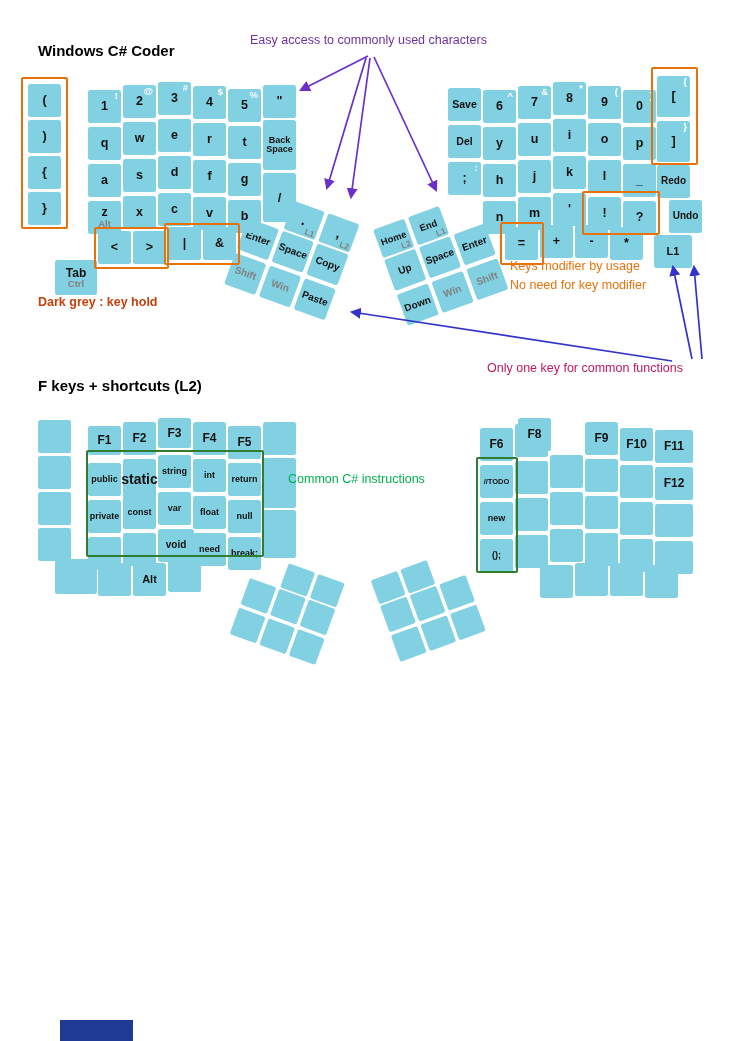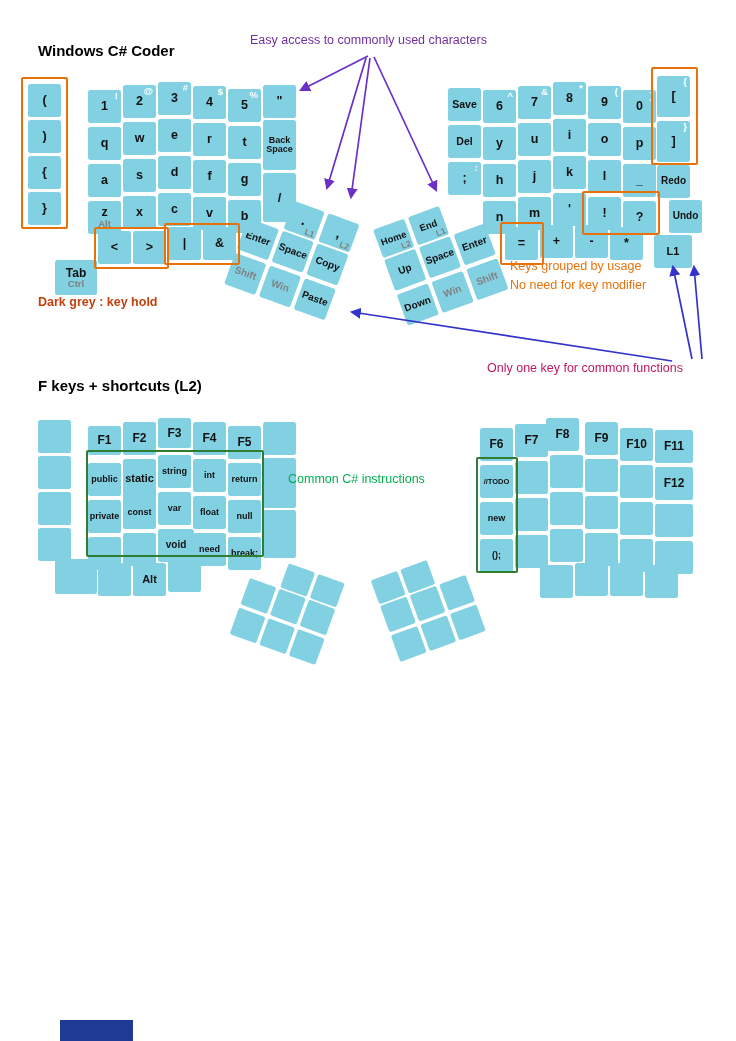--- a/index.html
+++ b/index.html
@@ -347,21 +347,21 @@
     </div>
     <div class="key" style="left: 228px; top: 426px; width: 33px; height: 33px; font-size: 12px; justify-content: center;">
       <span class="lab">F5</span>
     </div>
     <div class="key" style="left: 263px; top: 422px; width: 33px; height: 33px; font-size: 12.5px;"></div>
     <div class="key" style="left: 263px; top: 458px; width: 33px; height: 50px; font-size: 12.5px;"></div>
     <div class="key" style="left: 263px; top: 510px; width: 33px; height: 48px; font-size: 12.5px;"></div>
     <div class="key" style="left: 88px; top: 463px; width: 33px; height: 33px; font-size: 9px;">
       <span class="lab">public</span>
     </div>
-    <div class="key" style="left: 123px; top: 459px; width: 33px; height: 40px; font-size: 11px;">
+    <div class="key" style="left: 123px; top: 459px; width: 33px; height: 40px; font-size: 14px;">
       <span class="lab">static</span>
     </div>
     <div class="key" style="left: 158px; top: 455px; width: 33px; height: 33px; font-size: 9px;">
       <span class="lab">string</span>
     </div>
     <div class="key" style="left: 193px; top: 459px; width: 33px; height: 33px; font-size: 9px;">
       <span class="lab">int</span>
     </div>
     <div class="key" style="left: 228px; top: 463px; width: 33px; height: 33px; font-size: 9px;">
       <span class="lab">return</span>
@@ -397,21 +397,21 @@
     <div class="key" style="left: 133px; top: 563px; width: 33px; height: 33px; font-size: 11px;">
       <span class="lab">Alt</span>
     </div>
     <div class="key" style="left: 168px; top: 559px; width: 33px; height: 33px; font-size: 12.5px;"></div>
     <div class="key" style="left: 480px; top: 428px; width: 33px; height: 33px; font-size: 12px;">
       <span class="lab">F6</span>
     </div>
     <div class="key" style="left: 515px; top: 424px; width: 33px; height: 33px; font-size: 12px;">
       <span class="lab">F7</span>
     </div>
-    <div class="key" style="left: 546px; top: 418px; width: 33px; height: 33px; font-size: 12px;">
+    <div class="key" style="left: 518px; top: 418px; width: 33px; height: 33px; font-size: 12px;">
       <span class="lab">F8</span>
     </div>
     <div class="key" style="left: 585px; top: 422px; width: 33px; height: 33px; font-size: 12px;">
       <span class="lab">F9</span>
     </div>
     <div class="key" style="left: 620px; top: 428px; width: 33px; height: 33px; font-size: 12px;">
       <span class="lab">F10</span>
     </div>
     <div class="key" style="left: 655px; top: 430px; width: 38px; height: 33px; font-size: 12px;">
       <span class="lab">F11</span>
@@ -449,17 +449,17 @@
     <div class="box" style="left: 21px; top: 77px; width: 47px; height: 152px; border-color: rgb(232, 114, 10);"></div>
     <div class="box" style="left: 94px; top: 227px; width: 75px; height: 42px; border-color: rgb(232, 114, 10);"></div>
     <div class="box" style="left: 164px; top: 223px; width: 76px; height: 42px; border-color: rgb(232, 114, 10);"></div>
     <div class="box" style="left: 651px; top: 67px; width: 47px; height: 98px; border-color: rgb(232, 114, 10);"></div>
     <div class="box" style="left: 582px; top: 191px; width: 78px; height: 44px; border-color: rgb(232, 114, 10);"></div>
     <div class="box" style="left: 500px; top: 222px; width: 44px; height: 43px; border-color: rgb(232, 114, 10);"></div>
     <div class="box" style="left: 86px; top: 450px; width: 178px; height: 107px; border-color: rgb(47, 125, 49);"></div>
     <div class="box" style="left: 476px; top: 457px; width: 42px; height: 116px; border-color: rgb(47, 125, 49);"></div>
     <div class="note" style="left: 250px; top: 33px; color: rgb(112, 48, 160); font-size: 12.5px;">Easy access to commonly used characters</div>
     <div class="note" style="left: 38px; top: 274px; color: #c2410c; font-size: 12.5px; font-weight: bold; margin-top: 21px;">Dark grey : key hold</div>
-    <div class="note" style="left: 510px; top: 259px; color: rgb(232, 114, 10); font-size: 12.5px;">Keys grouped by usage</div>
+    <div class="note" style="left: 510px; top: 259px; color: rgb(232, 114, 10); font-size: 12.5px;">Keys modifier by usage</div>
     <div class="note" style="left: 510px; top: 278px; color: rgb(232, 114, 10); font-size: 12.5px;">No need for key modifier</div>
     <div class="note" style="left: 487px; top: 361px; color: #be185d; font-size: 12.5px;">Only one key for common functions</div>
     <div class="note" style="left: 288px; top: 472px; color: rgb(0, 176, 80); font-size: 12.5px;">Common C# instructions</div>
   </div>
 
 </body></html>

